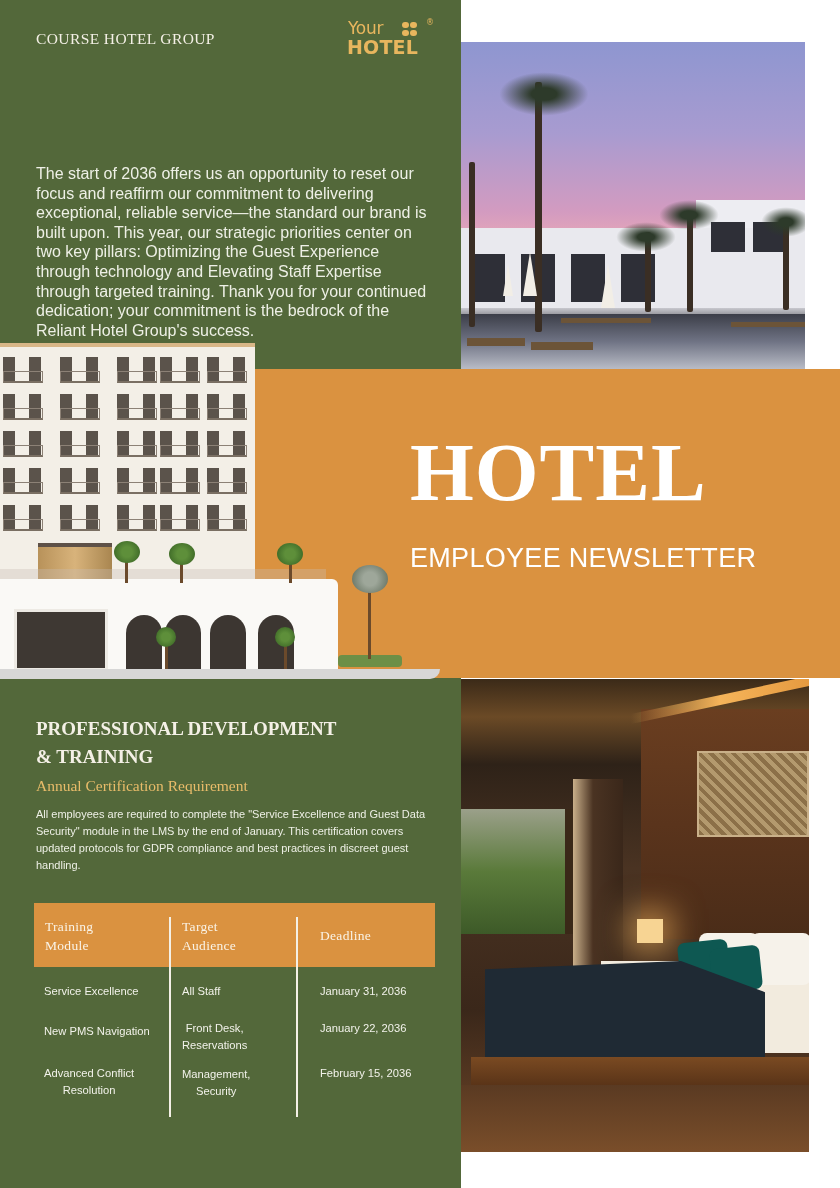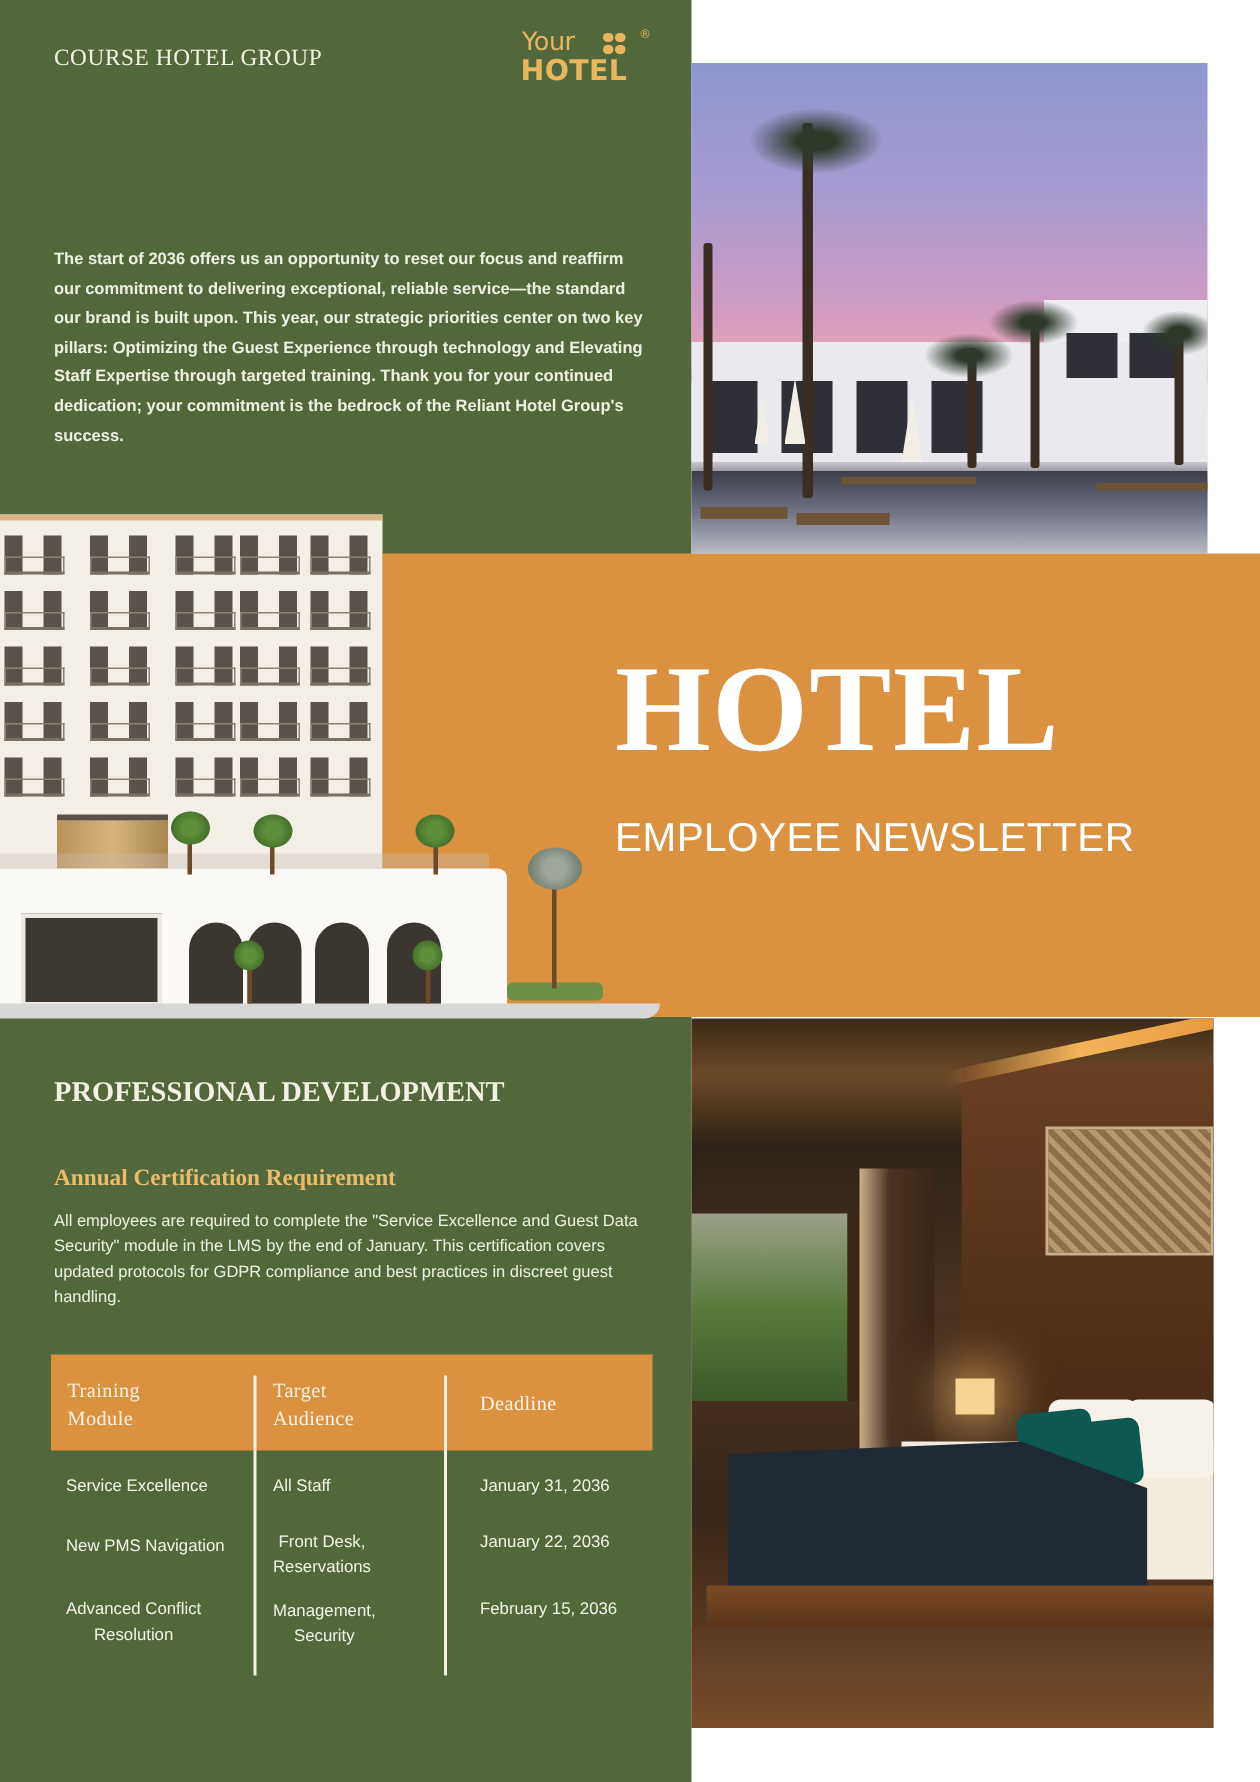--- a/index.html
+++ b/index.html
@@ -11,21 +11,21 @@
   .brand { position: absolute; left: 36px; top: 30px; color: #F4F0E6; font-family: "Liberation Serif", serif; font-size: 15.5px; letter-spacing: 0.4px; }
 
   .logo { position: absolute; left: 346px; top: 18px; width: 92px; height: 44px; color: #E8B65E; font-family: "DejaVu Sans", sans-serif; }
   .logo .your { position: absolute; left: 2px; top: 0; font-size: 17px; letter-spacing: -0.3px; }
   .logo .mark { position: absolute; left: 56px; top: 4px; width: 15px; height: 14px; }
   .logo .mark span { position: absolute; width: 7px; height: 6px; background: #E8B65E; border-radius: 3px; }
   .logo .reg { position: absolute; left: 80px; top: 0; font-size: 8px; }
   .logo .word { position: absolute; left: 1px; top: 18px; font-size: 19px; font-weight: bold; letter-spacing: 0.2px; }
 
   .lead-title { position: absolute; left: 36px; top: 94px; width: 400px; color: #E9BC6A; font-family: "Liberation Serif", serif; font-weight: bold; font-size: 19px; line-height: 29px; letter-spacing: 0.2px; }
-  .lead-body { position: absolute; left: 36px; top: 164px; width: 395px; color: #EEF0E6; font-size: 11px; line-height: 19.6px; font-weight: bold; }
+  .lead-body { position: absolute; left: 36px; top: 164px; width: 395px; color: #EEF0E6; font-size: 16px; line-height: 19.6px; }
 
   
   .photo-pool { position: absolute; left: 461px; top: 42px; width: 344px; height: 327px; overflow: hidden;
     background: linear-gradient(180deg, #8E96D0 0%, #A89BD0 28%, #D39BC0 52%, #E6A7B8 60%, #9A8B8A 64%, #D9D9DF 66%, #E8E8EE 80%, #5A5A60 86%, #A5A9B2 93%, #C7C9D0 100%); }
   .photo-pool .bldg { position: absolute; left: 0; top: 186px; width: 344px; height: 80px; background: #E9E9EE; }
   .photo-pool .bldg2 { position: absolute; left: 235px; top: 158px; width: 109px; height: 108px; background: #EDEDF2; }
   .photo-pool .win { position: absolute; top: 212px; width: 34px; height: 48px; background: #2E2F37; }
   .photo-pool .pool { position: absolute; left: 0; top: 272px; width: 344px; height: 55px; background: linear-gradient(180deg, #3C3E48 0%, #6F7384 50%, #B9BCC6 100%); }
   .photo-pool .trunk { position: absolute; width: 6px; background: #3A2E24; border-radius: 2px; }
   .photo-pool .frond { position: absolute; width: 80px; height: 30px; border-radius: 50%; background: radial-gradient(ellipse at center, #2D3A2A 20%, rgba(45,58,42,0) 70%); }
@@ -48,21 +48,21 @@
   .building .lobby { position: absolute; left: 14px; top: 266px; width: 94px; height: 62px; background: #3E3833; border: 3px solid #EDEAE4; }
   .building .arch { position: absolute; top: 272px; width: 36px; height: 56px; background: #3C3631; border-radius: 18px 18px 0 0; }
   .building .glass { position: absolute; left: 38px; top: 200px; width: 74px; height: 42px; background: linear-gradient(90deg, #B8925A, #D8B37B, #A98650); border-top: 4px solid #5E5148; }
   .building .base { position: absolute; left: 0; top: 326px; width: 440px; height: 10px; background: #D7D7D6; border-radius: 0 0 40px 0; }
   .building .tree-trunk { position: absolute; width: 3px; background: #6B4A2B; }
   .building .tree-top { position: absolute; width: 26px; height: 22px; border-radius: 50%; background: radial-gradient(circle, #5E8F3A 30%, #3F6B28 80%); }
   .building .hedge { position: absolute; left: 338px; top: 312px; width: 64px; height: 12px; background: #6D8F46; border-radius: 4px; }
 
   
   .sec2-title { position: absolute; left: 36px; top: 715px; width: 400px; color: #F4F0E6; font-family: "Liberation Serif", serif; font-weight: bold; font-size: 19px; line-height: 28px; }
-  .sec2-sub { position: absolute; left: 36px; top: 777px; color: #E9BC6A; font-family: "Liberation Serif", serif; font-weight: bold; font-size: 15.5px; }
+  .sec2-sub { position: absolute; left: 36px; top: 777px; color: #E9BC6A; font-family: "Liberation Serif", serif; font-weight: normal; font-size: 15.5px; }
   .sec2-body { position: absolute; left: 36px; top: 806px; width: 395px; color: #EEF0E6; font-size: 11px; line-height: 17px; }
 
   
   .table { position: absolute; left: 34px; top: 903px; width: 401px; }
   .thead { position: absolute; left: 0; top: 0; width: 401px; height: 64px; background: #DA9240; }
   .th { position: absolute; color: #FAF3E6; font-family: "Liberation Serif", serif; font-size: 13.5px; line-height: 19px; letter-spacing: 0.3px; }
   .divider { position: absolute; top: 14px; width: 2px; height: 200px; background: #F4F0E6; }
   .td { position: absolute; color: #F2F2EA; font-size: 11.2px; line-height: 17px; text-align: center; }
 
   
@@ -284,20 +284,21 @@
   <div class="tree-top" style="left:156px;top:284px;width:20px;height:20px"></div>
   <div class="tree-trunk" style="left:284px;top:300px;height:26px"></div>
   <div class="tree-top" style="left:275px;top:284px;width:20px;height:20px"></div>
 </div>
 
 <div class="hotel-title">HOTEL</div>
 <div class="newsletter-sub">EMPLOYEE NEWSLETTER</div>
 
 <div class="sec2-title">
   <div>PROFESSIONAL DEVELOPMENT</div>
+  <div>&amp; TRAINING</div>
 </div>
 <div class="sec2-sub">Annual Certification Requirement</div>
 <p class="sec2-body">All employees are required to complete the "Service Excellence and Guest Data Security" module in the LMS by the end of January. This certification covers updated protocols for GDPR compliance and best practices in discreet guest handling.</p>
 
 <div class="table">
   <div class="thead"></div>
   <div class="th" style="left:11px;top:14px">
     <div>Training</div>
     <div>Module</div>
   </div>

